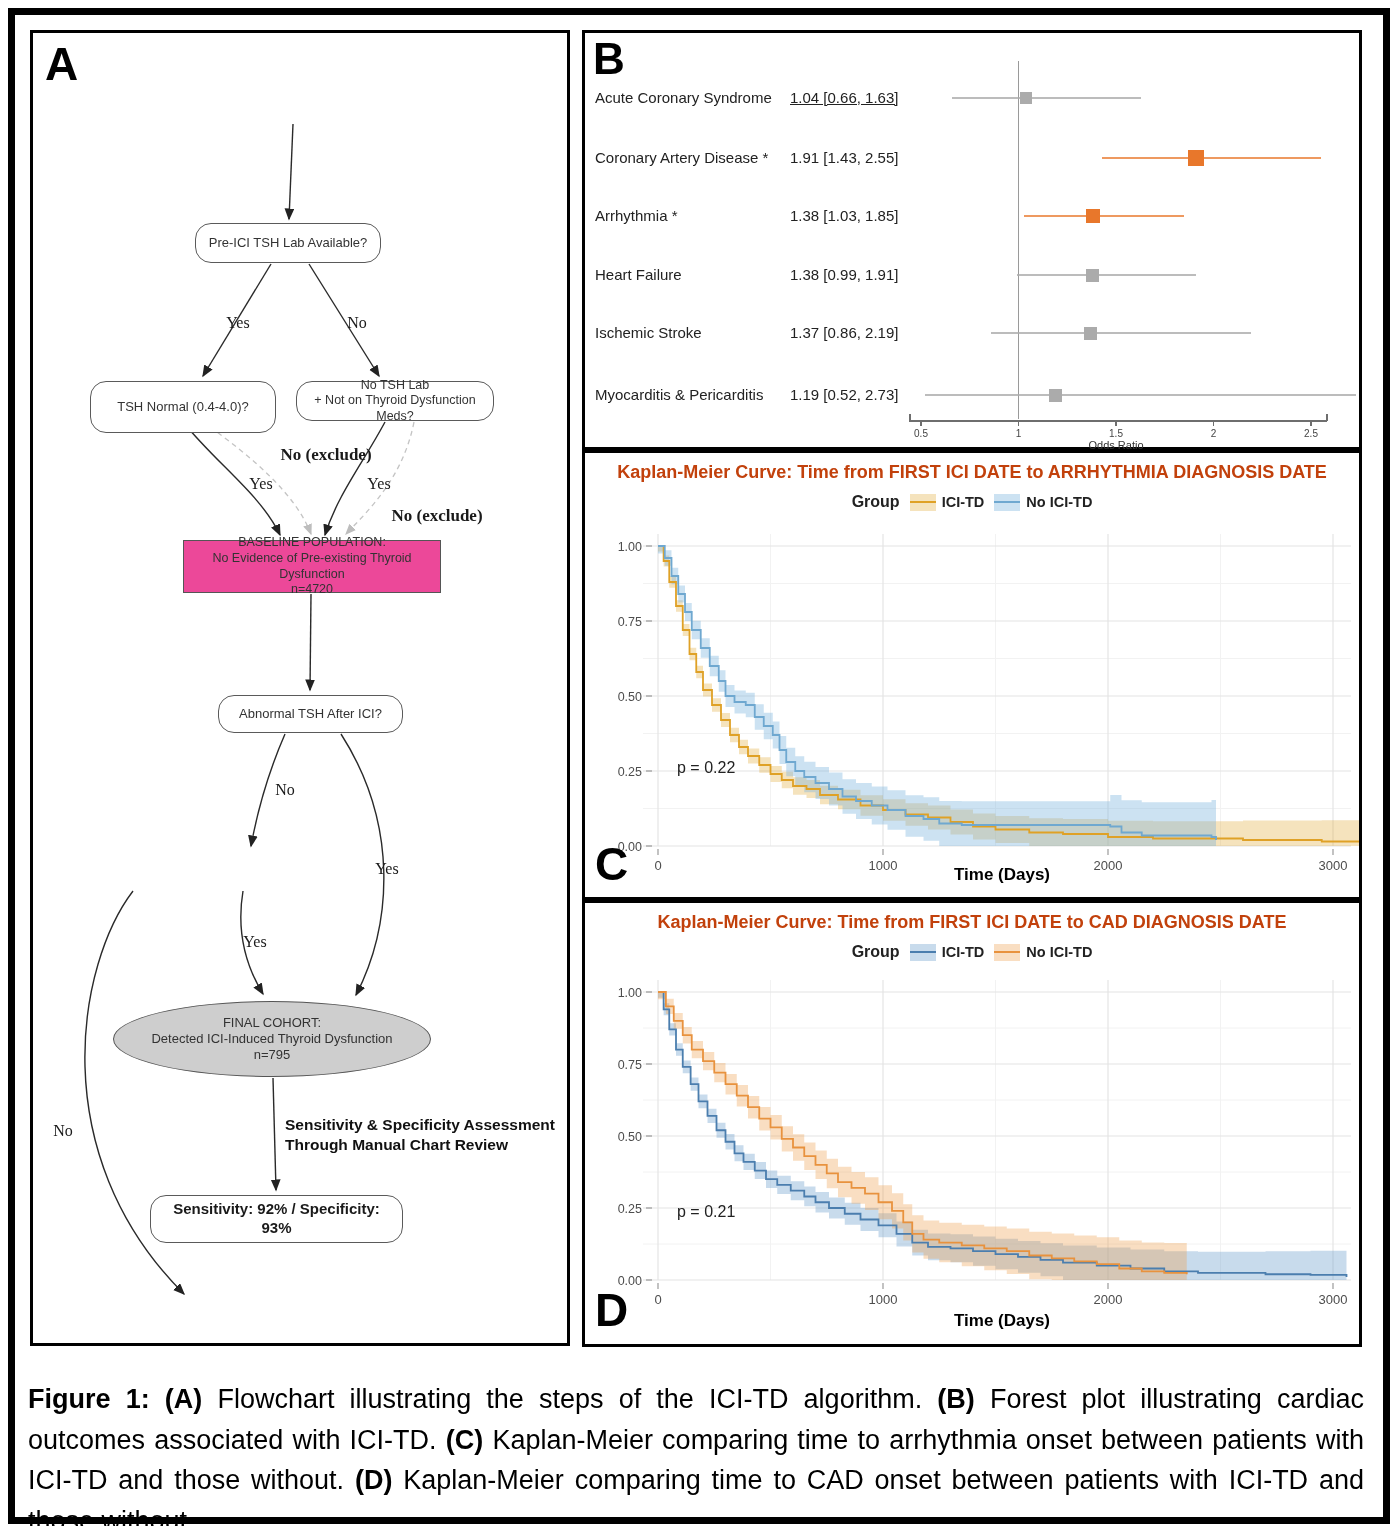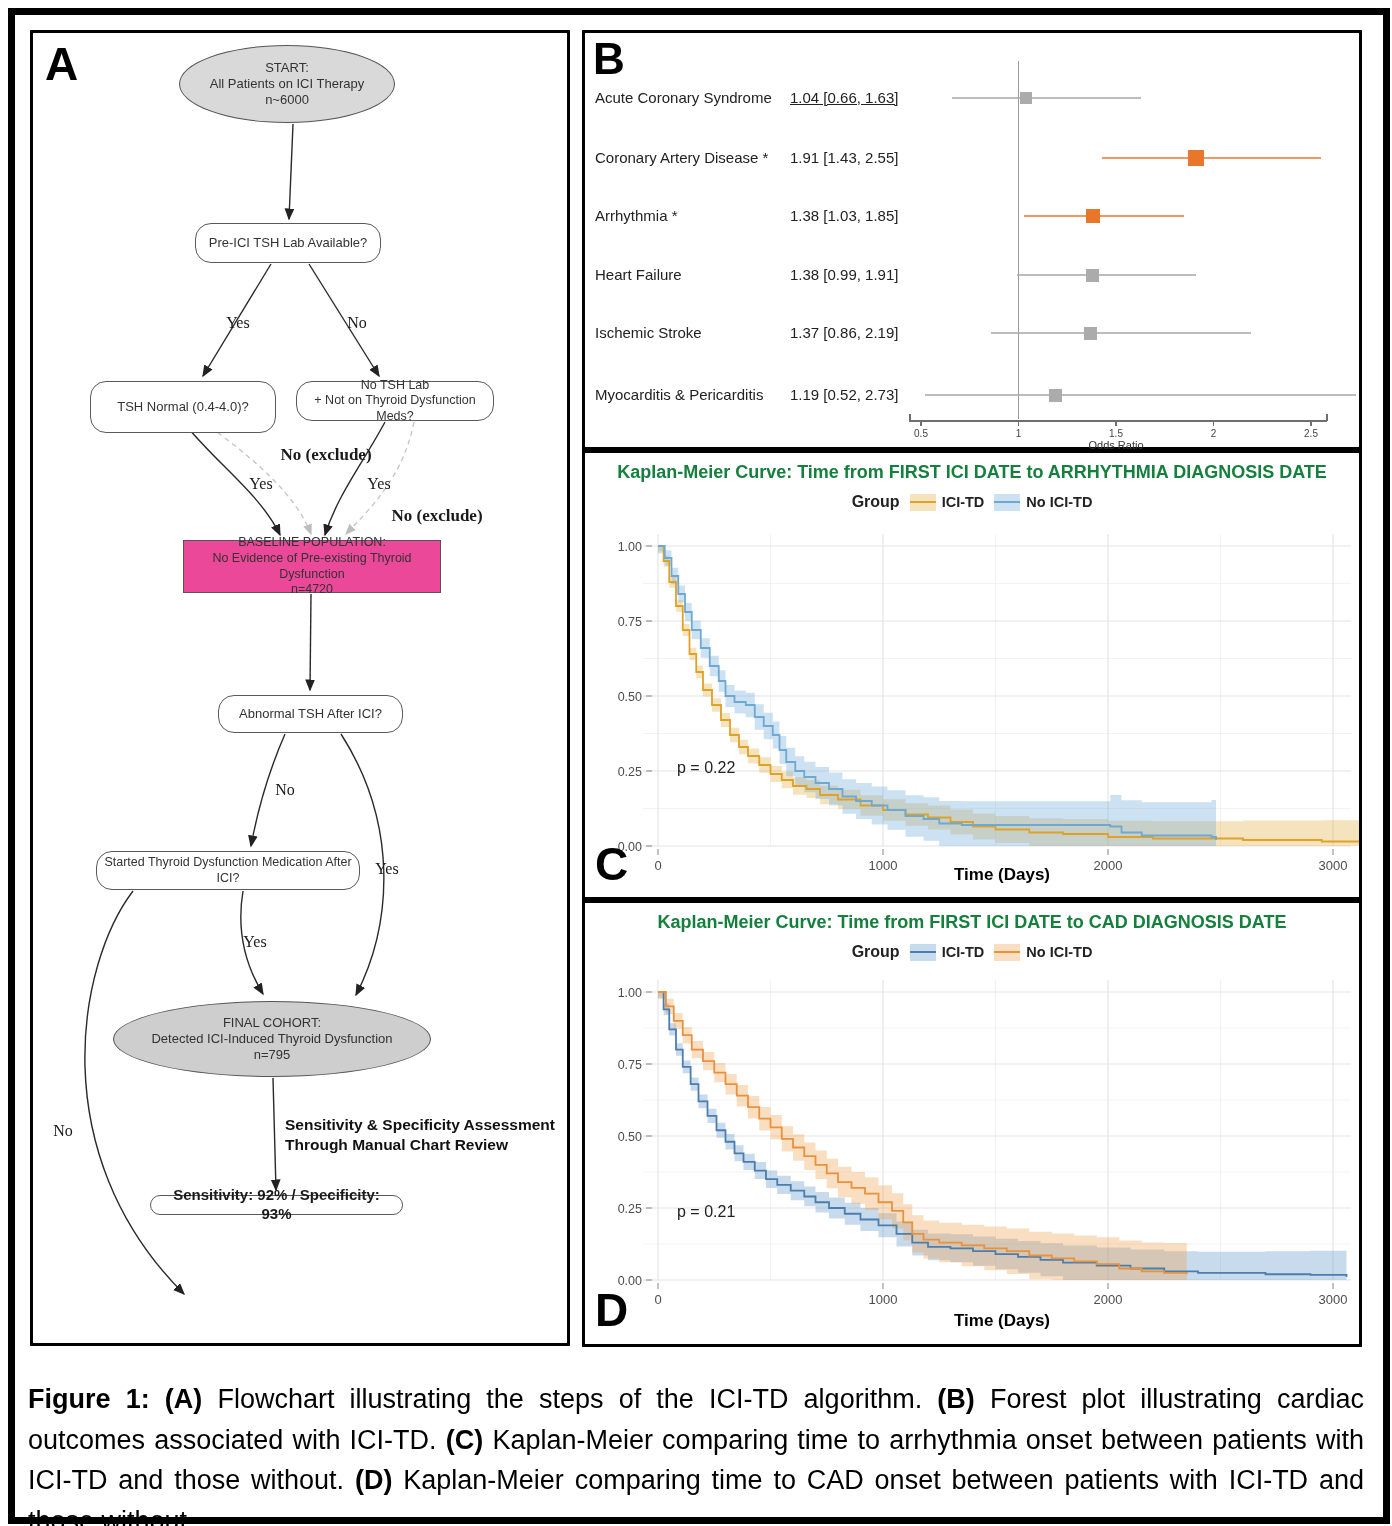--- a/index.html
+++ b/index.html
@@ -30,21 +30,21 @@
   .b-title{position:absolute;left:0;top:10px;width:100%;text-align:center;font-weight:bold;font-size:17px;color:#000;}
   .f-label{position:absolute;font-size:15px;color:#222;white-space:nowrap;}
   .f-value{position:absolute;font-size:15px;color:#222;white-space:nowrap;}
   .f-line{position:absolute;height:2px;}
   .f-sq{position:absolute;}
   .f-axis{position:absolute;background:#6e6e6e;}
   .f-tick-label{position:absolute;font-size:10px;color:#444;transform:translateX(-50%);}
   .f-xlabel{position:absolute;font-size:11px;color:#333;transform:translateX(-50%);}
 
   
-  .km-title{position:absolute;left:0;top:9px;width:100%;text-align:center;font-weight:bold;font-size:18px;color:#15803d;}
+  .km-title{position:absolute;left:0;top:9px;width:100%;text-align:center;font-weight:bold;font-size:18px;color:#c2410c;}
   .km-legend{position:absolute;left:0;top:40px;width:100%;display:flex;justify-content:center;align-items:center;gap:10px;}
   .km-legend .gtitle{font-weight:bold;font-size:16px;color:#222;}
   .km-legend .item{display:flex;align-items:center;gap:6px;}
   .km-legend .swatch{position:relative;width:26px;height:17px;}
   .km-legend .swatch .mid{position:absolute;left:0;top:7px;width:100%;height:2.4px;}
   .km-legend .ilabel{font-weight:bold;font-size:14.5px;color:#222;}
   .km-svg{position:absolute;left:0;top:0;}
   .km-p{position:absolute;font-size:16px;font-weight:500;color:#222;}
   .km-xlabel{position:absolute;width:100%;text-align:center;font-weight:bold;font-size:17px;color:#000;}
 
@@ -83,56 +83,48 @@
         <path d="M210,858 C203,900 213,933 230,961" marker-end="url(#ab)"></path>
         <path d="M100,858 C45,930 10,1120 151,1261" marker-end="url(#ab)"></path>
         <path d="M240,1045 L243,1157" marker-end="url(#ab)"></path>
       </g>
       <g stroke="#c4c4c4" stroke-width="1.3" stroke-dasharray="5 4" fill="none">
         <path d="M170,389 C221,425 263,462 278,501" marker-end="url(#ag)"></path>
         <path d="M381,389 C370,445 335,478 313,501" marker-end="url(#ag)"></path>
       </g>
     </svg>
 
-    <div class="fnode ellipse" style="left:146px;top:12px;width:216px;height:78px;">
-      <span>START:</span>
-      <span>All Patients on ICI Therapy</span>
-      <span>n~6000</span>
-    </div>
     <div class="fnode rounded" style="left:162px;top:190px;width:186px;height:40px;">
       <span>Pre-ICI TSH Lab Available?</span>
     </div>
     <div class="fnode rounded" style="left:57px;top:348px;width:186px;height:52px;">
       <span>TSH Normal (0.4-4.0)?</span>
     </div>
     <div class="fnode rounded" style="left:263px;top:348px;width:198px;height:40px;font-size:12.5px;">
       <span>No TSH Lab</span>
       <span>+ Not on Thyroid Dysfunction Meds?</span>
     </div>
     <div class="fnode rect" style="left:150px;top:507px;width:258px;height:53px;font-size:12.5px;">
       <span>BASELINE POPULATION:</span>
       <span>No Evidence of Pre-existing Thyroid Dysfunction</span>
       <span>n=4720</span>
     </div>
     <div class="fnode rounded" style="left:185px;top:662px;width:185px;height:38px;">
       <span>Abnormal TSH After ICI?</span>
     </div>
-    <div class="fnode rounded" style="left:63px;top:818px;width:264px;height:39px;font-size:12.5px;">
-      <span>Started Thyroid Dysfunction Medication After ICI?</span>
-    </div>
     <div class="fnode ellipse" style="left:80px;top:968px;width:318px;height:76px;background:#cecece;">
       <span>FINAL COHORT:</span>
       <span>Detected ICI-Induced Thyroid Dysfunction</span>
       <span>n=795</span>
     </div>
     <div class="fnote" style="left:252px;top:1082px;width:290px;">
       <div>Sensitivity &amp; Specificity Assessment</div>
       <div>Through Manual Chart Review</div>
     </div>
-    <div class="fnode rounded bold" style="left:117px;top:1162px;width:253px;height:20px;font-size:15px;">
+    <div class="fnode rounded bold" style="left:117px;top:1162px;width:253px;height:48px;font-size:15px;">
       <span>Sensitivity: 92% / Specificity: 93%</span>
     </div>
 
     <span class="elabel" style="left:205px;top:290px;">Yes</span>
     <span class="elabel" style="left:324px;top:290px;">No</span>
     <span class="elabel xbold" style="left:293px;top:422px;">No (exclude)</span>
     <span class="elabel" style="left:228px;top:451px;">Yes</span>
     <span class="elabel" style="left:346px;top:451px;">Yes</span>
     <span class="elabel xbold" style="left:404px;top:483px;">No (exclude)</span>
     <span class="elabel" style="left:252px;top:757px;">No</span>

